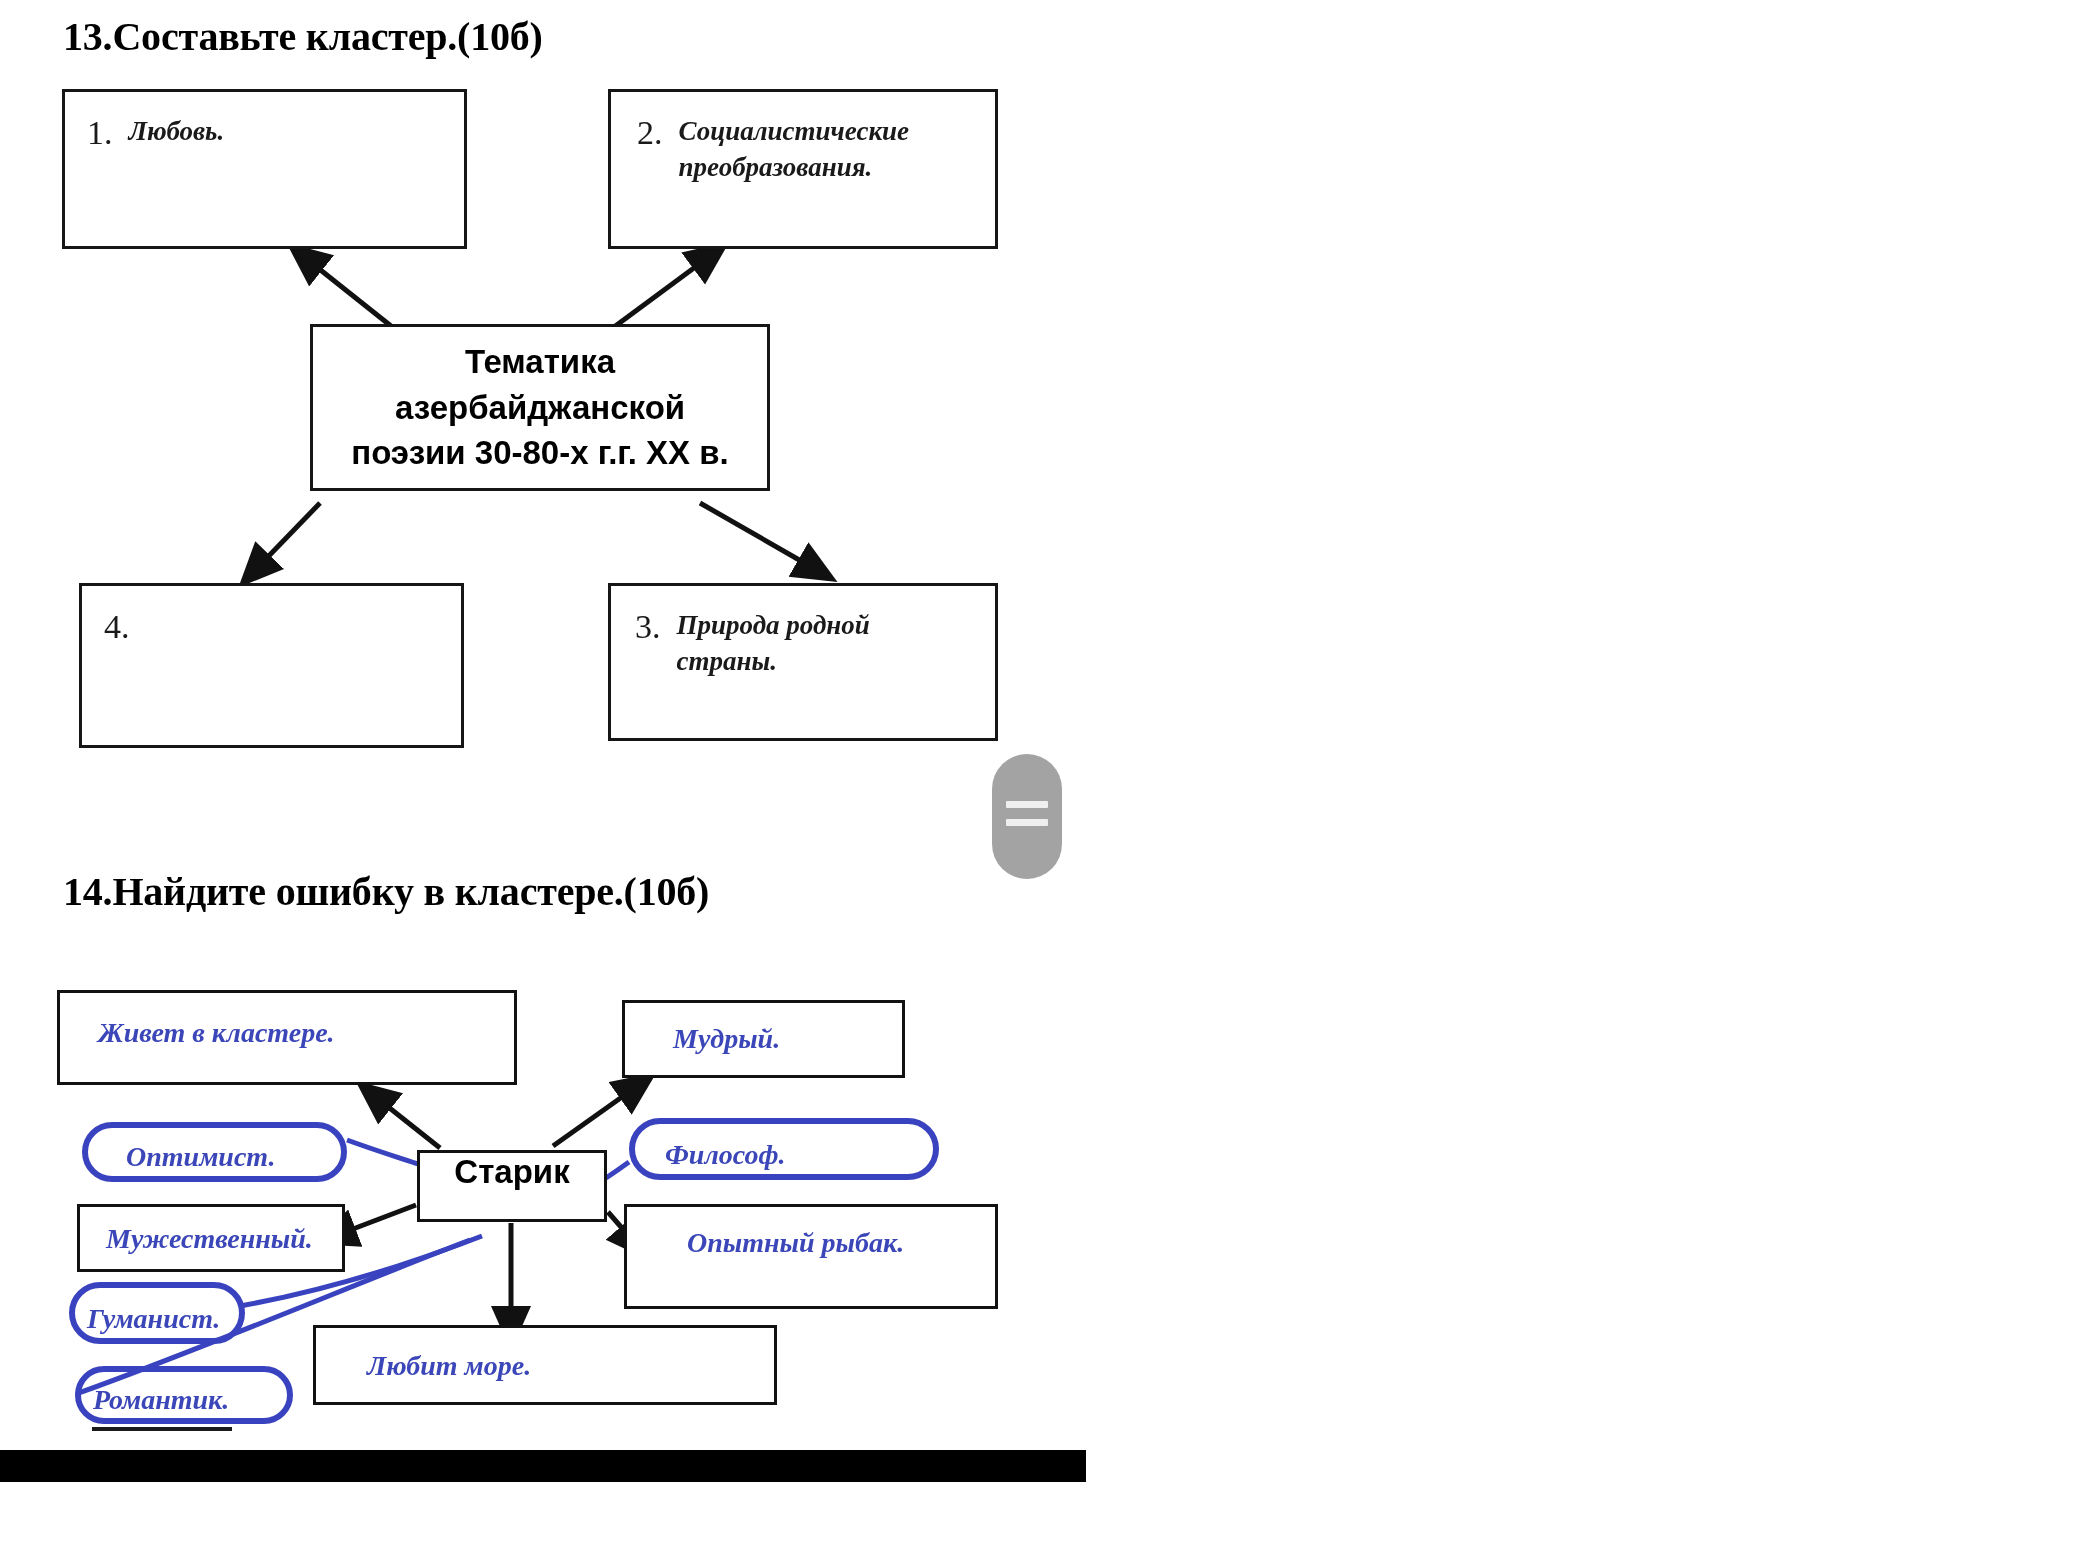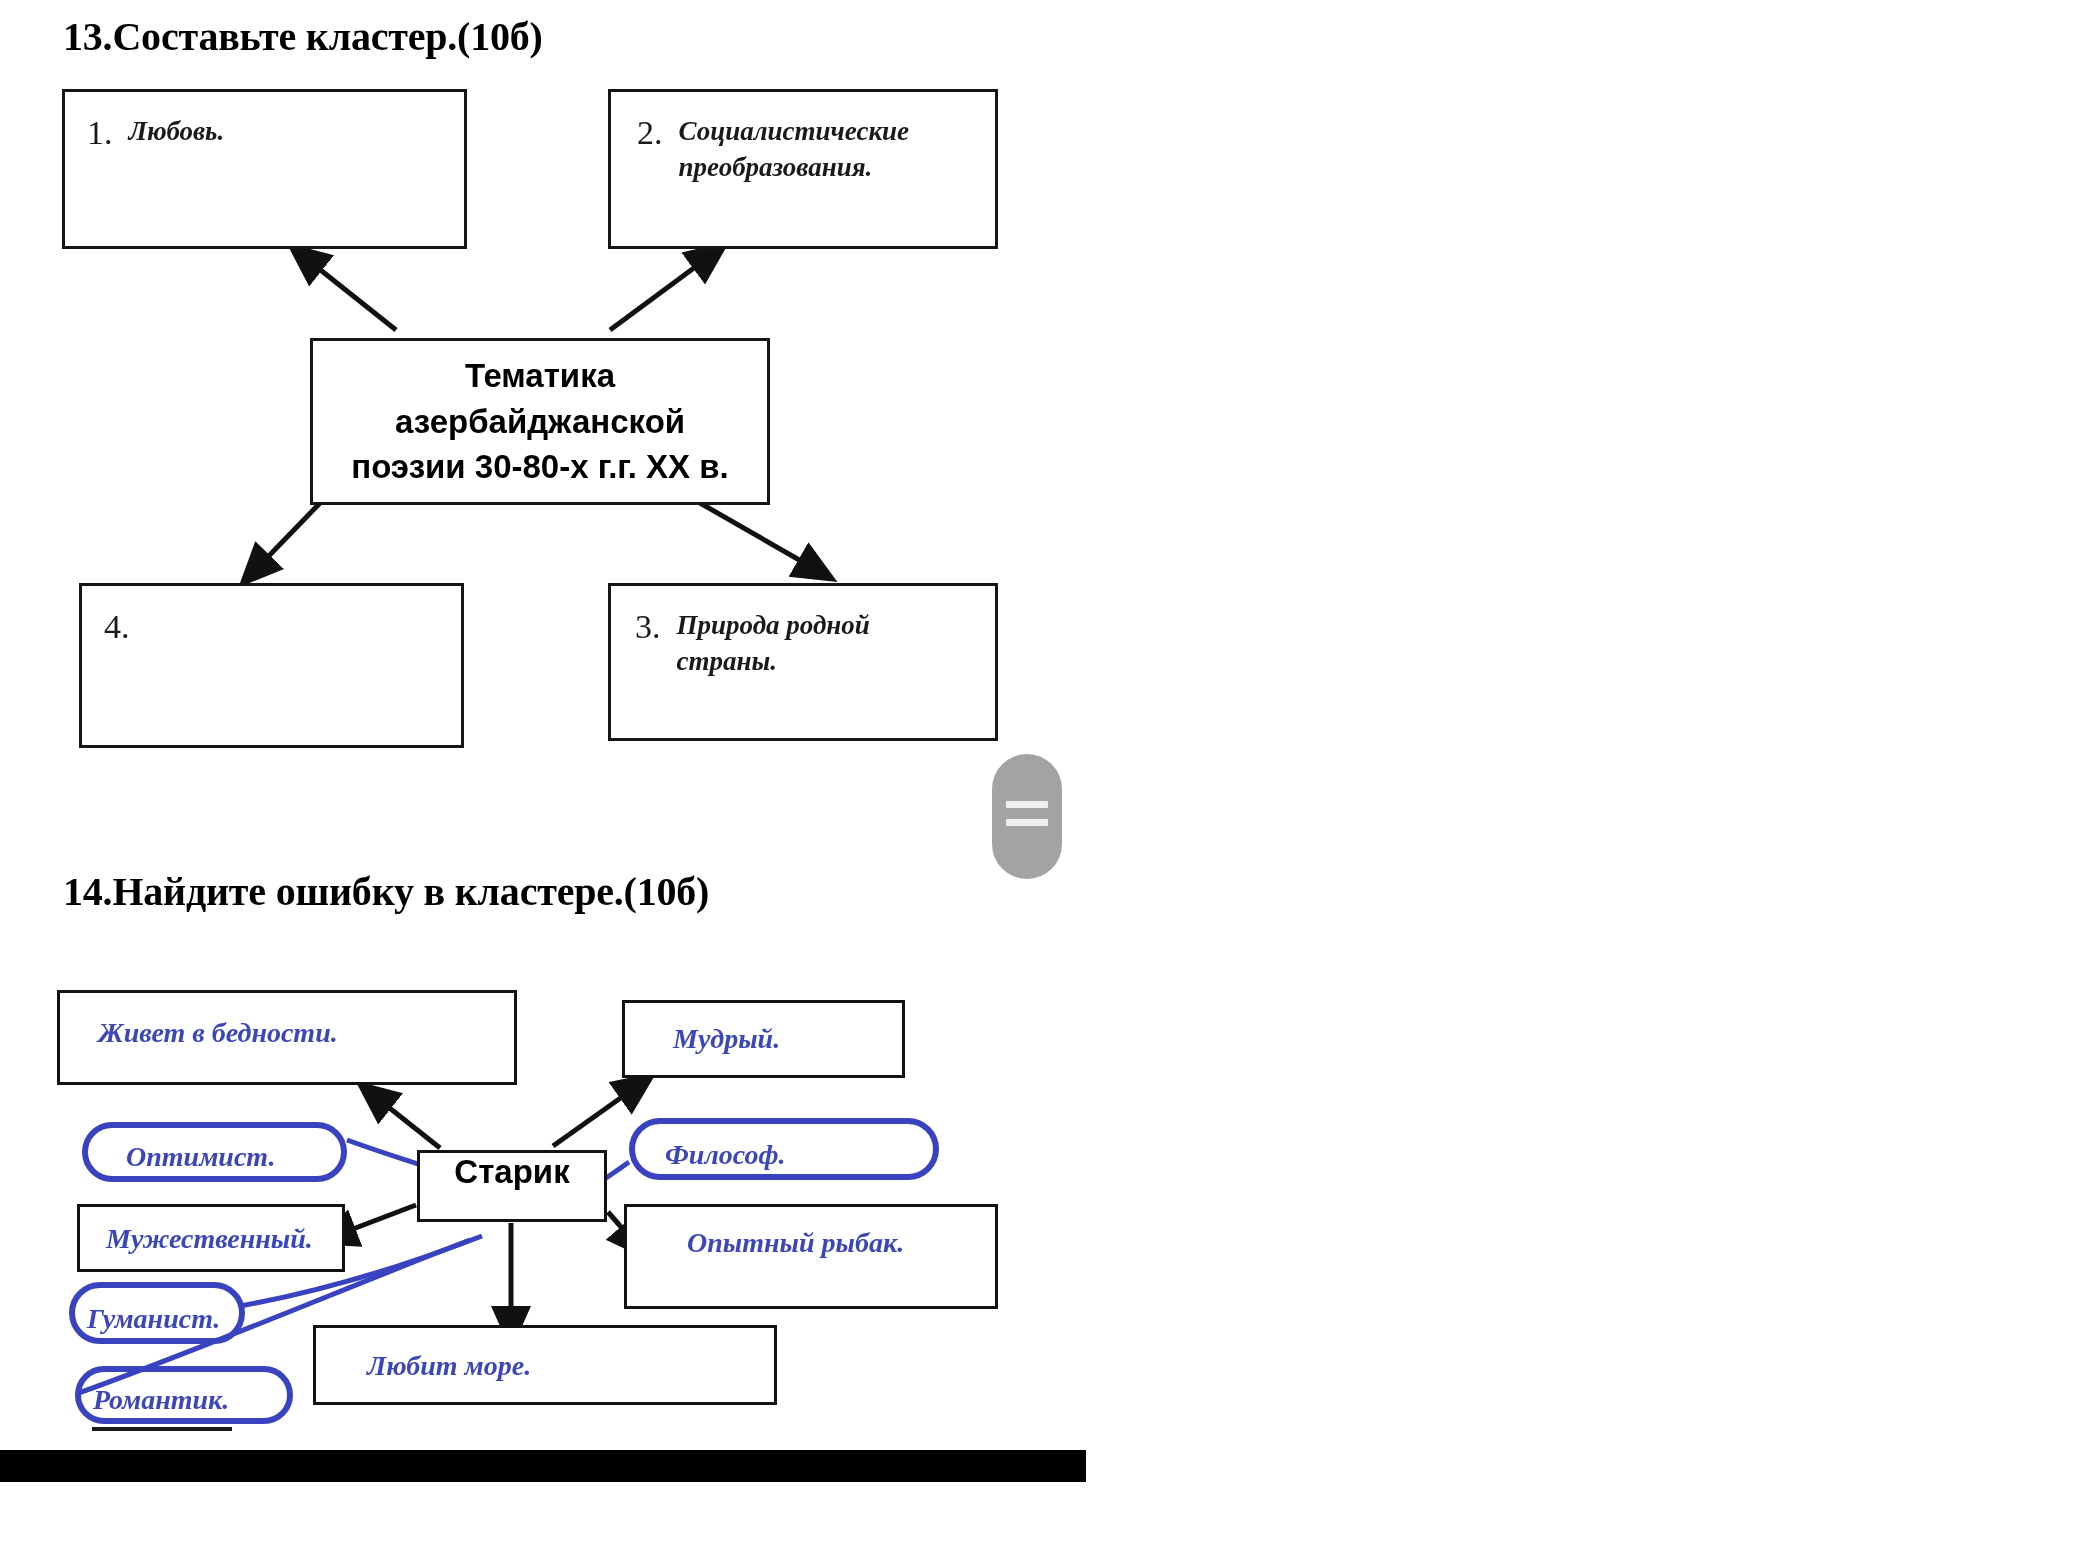--- a/index.html
+++ b/index.html
@@ -63,21 +63,21 @@
     position: absolute;
     display: flex;
     align-items: flex-start;
     gap: 16px;
   }
 
   
   #box-lyubov   { left: 62px;  top: 89px;  width: 405px; height: 160px; }
   #box-socialist{ left: 608px; top: 89px;  width: 390px; height: 160px; }
   #box-center13 {
-    left: 310px; top: 338px; width: 460px; height: 167px;
+    left: 310px; top: 324px; width: 460px; height: 167px;
     display: flex; align-items: center; justify-content: center;
   }
   #box-detyam   { left: 79px;  top: 583px; width: 385px; height: 165px; }
   #box-priroda  { left: 608px; top: 583px; width: 390px; height: 158px; }
 
   .center13-txt {
     font-family: "Liberation Sans", "DejaVu Sans", sans-serif;
     font-weight: bold;
     font-size: 33px;
     line-height: 1.38;
@@ -288,21 +288,21 @@
     <line x1="553" y1="1146" x2="629" y2="1092" stroke="#111111" stroke-width="5" marker-end="url(#ah14)"></line>
 
     <line x1="416" y1="1205" x2="345" y2="1232" stroke="#111111" stroke-width="5" marker-end="url(#ah14)"></line>
 
     <line x1="608" y1="1212" x2="628" y2="1235" stroke="#111111" stroke-width="5" marker-end="url(#ah14)"></line>
 
     <line x1="511" y1="1223" x2="511" y2="1317" stroke="#111111" stroke-width="5" marker-end="url(#ah14)"></line>
   </svg>
 
   <div class="box14" id="box-bednost">
-    <span class="blue-txt">Живет в бедности.</span>
+    <span class="blue-txt">Живет в кластере.</span>
   </div>
 
   <div class="box14" id="box-mudry">
     <span class="blue-txt">Мудрый.</span>
   </div>
 
   <div class="box14" id="box-muzhestv">
     <span class="blue-txt">Мужественный.</span>
   </div>
 

